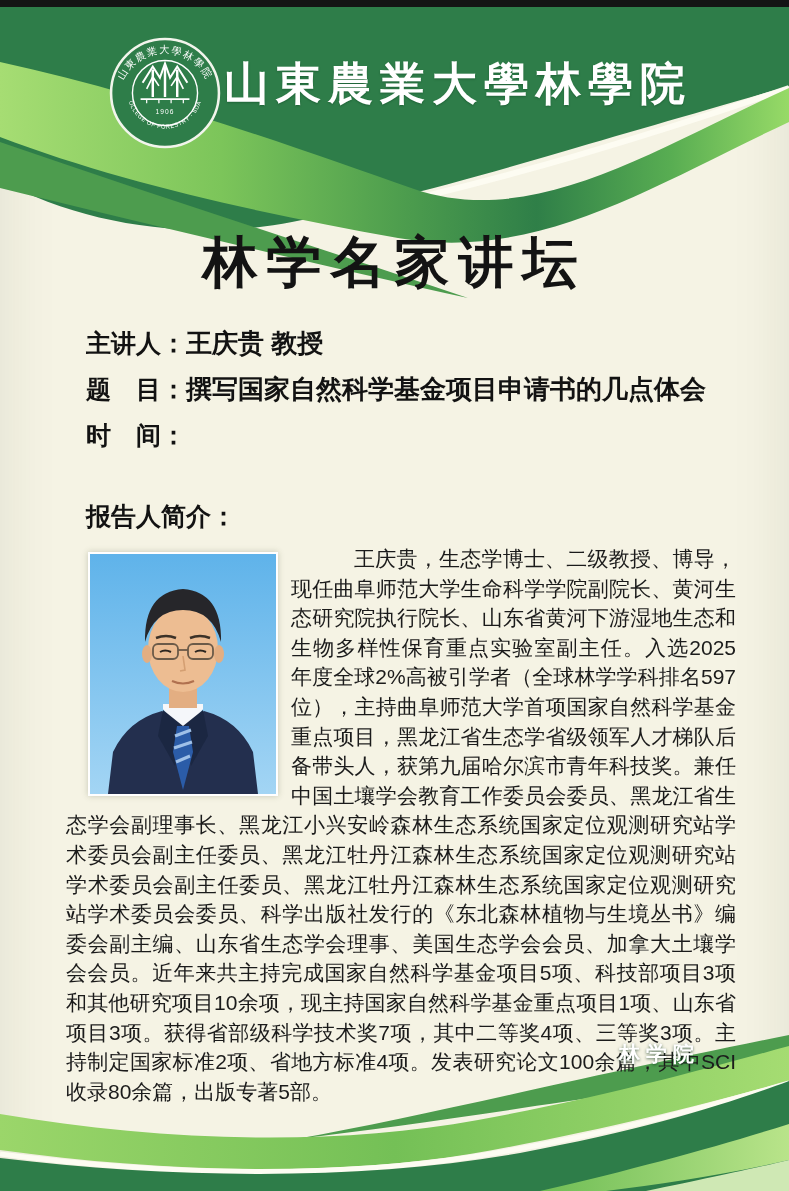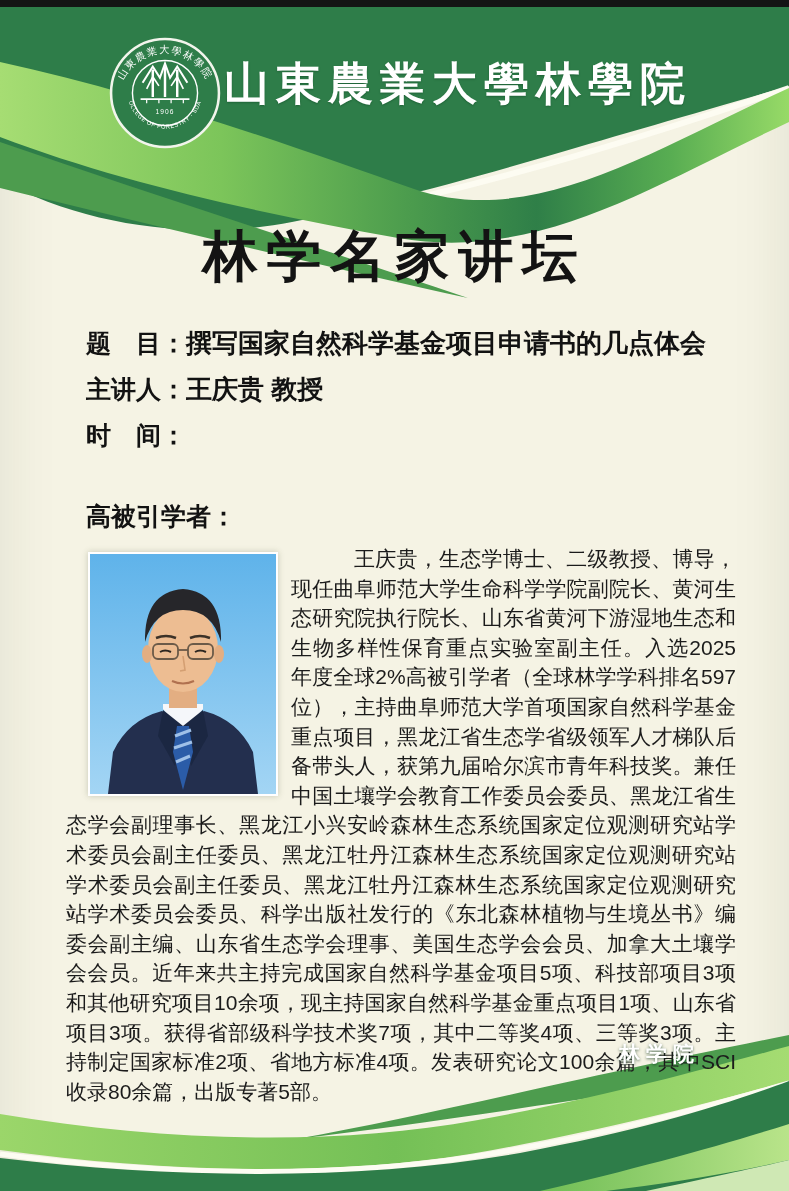--- a/index.html
+++ b/index.html
@@ -13,21 +13,21 @@
   .header-svg{position:absolute;top:0;left:0;z-index:1;}
   .footer-svg{position:absolute;bottom:0;left:0;z-index:1;}
   .logo-wrap{position:absolute;left:108px;top:36px;width:114px;height:114px;z-index:3;}
   .univ-name{
     position:absolute;left:224px;top:54px;z-index:3;
     font-family:"DejaVu Serif",serif;font-weight:700;font-size:45px;
     color:#ffffff;letter-spacing:7px;white-space:nowrap;
     text-shadow:0 1px 2px rgba(0,50,20,.35);
   }
   .page-title{
-    position:absolute;top:220px;left:0;right:0;z-index:3;text-align:center;
+    position:absolute;top:226px;left:0;right:0;z-index:3;text-align:center;
     font-size:55px;font-weight:800;color:#131313;letter-spacing:9px;
   }
   .info-list{position:absolute;left:86px;top:328px;z-index:3;}
   .info-row{display:flex;align-items:baseline;line-height:30px;margin-bottom:16px;}
   .info-label{font-size:25px;font-weight:800;color:#121212;white-space:pre;}
   .info-value{font-size:26px;font-weight:700;color:#121212;white-space:nowrap;}
   .section-label{
     position:absolute;left:86px;top:500px;z-index:3;
     font-size:25px;font-weight:800;color:#121212;
   }
@@ -97,33 +97,33 @@
       <text x="56" y="76.5" text-anchor="middle" font-size="6.5" fill="#ffffff" letter-spacing="1">1906</text>
     </svg>
   </div>
 
   <div class="univ-name">山東農業大學林學院</div>
 
   <div class="page-title">林学名家讲坛</div>
 
   <div class="info-list">
     <div class="info-row">
+      <span class="info-label">主讲人：</span>
+      <span class="info-value">王庆贵 教授</span>
+    </div>
+    <div class="info-row">
       <span class="info-label">题　目：</span>
       <span class="info-value">撰写国家自然科学基金项目申请书的几点体会</span>
-    </div>
-    <div class="info-row">
-      <span class="info-label">主讲人：</span>
-      <span class="info-value">王庆贵 教授</span>
     </div>
     <div class="info-row">
       <span class="info-label">时　间：</span>
     </div>
   </div>
 
-  <div class="section-label">高被引学者：</div>
+  <div class="section-label">报告人简介：</div>
 
   <div class="bio-area">
     <div class="photo-float">
       <svg width="186" height="240" viewBox="0 0 186 240">
         <defs>
           <linearGradient id="bgBlue" x1="0" y1="0" x2="0" y2="1">
             <stop offset="0" stop-color="#5fb3ea"></stop>
               <stop offset="1" stop-color="#a3d5f4"></stop>
           </linearGradient>
         </defs>

